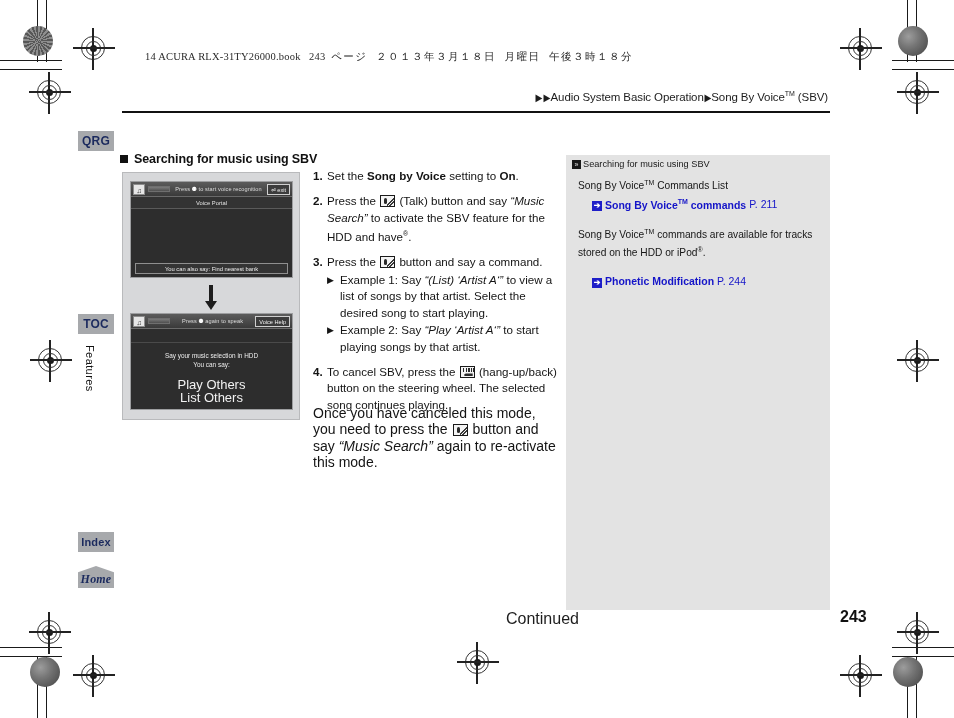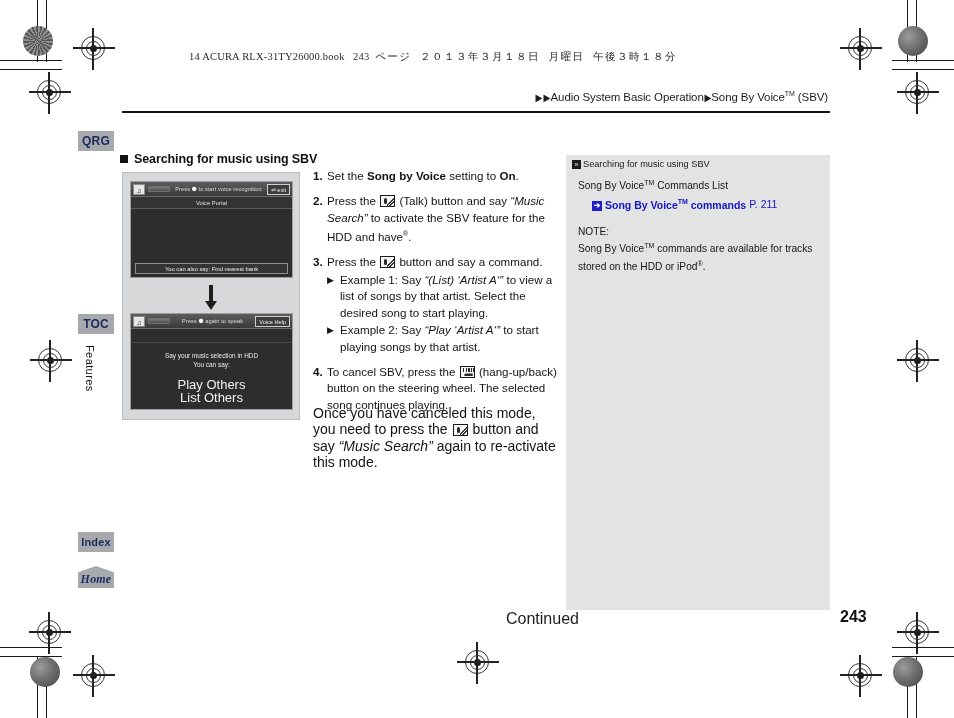--- a/index.html
+++ b/index.html
@@ -451,21 +451,21 @@
     <div class="reg" style="left:905px; top:348px;">
         <div class="ring2"></div>
         <div class="dot"></div>
       </div>
     <div class="reg" style="left:465px; top:650px;">
         <div class="ring2"></div>
         <div class="dot"></div>
       </div>
   </div>
 
-  <div class="bookline" style="left:145px; top:50px;margin-left:44px;">
+  <div class="bookline" style="left:145px; top:50px;">
     <span>14 ACURA RLX-31TY26000.book</span>&nbsp;&nbsp;
     <span>243</span>&nbsp;
     <span class="jp">ページ</span>&nbsp;&nbsp;
     <span class="jp">２０１３年３月１８日</span>&nbsp;&nbsp;
     <span class="jp">月曜日</span>&nbsp;&nbsp;
     <span class="jp">午後３時１８分</span>
   </div>
 
   <div class="breadcrumb">
     <span class="tri">▶</span><span class="tri">▶</span><span>Audio System Basic Operation</span><span class="tri">▶</span><span>Song By Voice</span><span class="sup">TM</span><span> (SBV)</span>
@@ -549,22 +549,24 @@
   <div class="sidepanel">
     <div class="sp-head">
       <span class="chev">»</span><span>Searching for music using SBV</span>
     </div>
     <div class="sp-body">
       <div><span>Song By Voice</span><span class="sup">TM</span><span> Commands List</span></div>
       <a class="sp-link">
         <span class="arrowbox">➔</span><span>Song By Voice</span><span class="sup">TM</span><span> commands</span> <span class="pg">P. 211</span>
       </a>
       <div class="sp-gap"></div>
-      <div>NOTE:</div>
       <div><span>Song By Voice</span><span class="sup">TM</span><span> commands are available for tracks stored on the HDD or iPod</span><span class="sup">®</span><span>.</span></div>
       <div class="sp-gap"></div>
+      <a class="sp-link">
+        <span class="arrowbox">➔</span><span>Phonetic Modification</span> <span class="pg">P. 244</span>
+      </a>
     </div>
   </div>
 
   <div class="continued">Continued</div>
   <div class="pageno">243</div>
 
 </div>
 
 </body></html>

